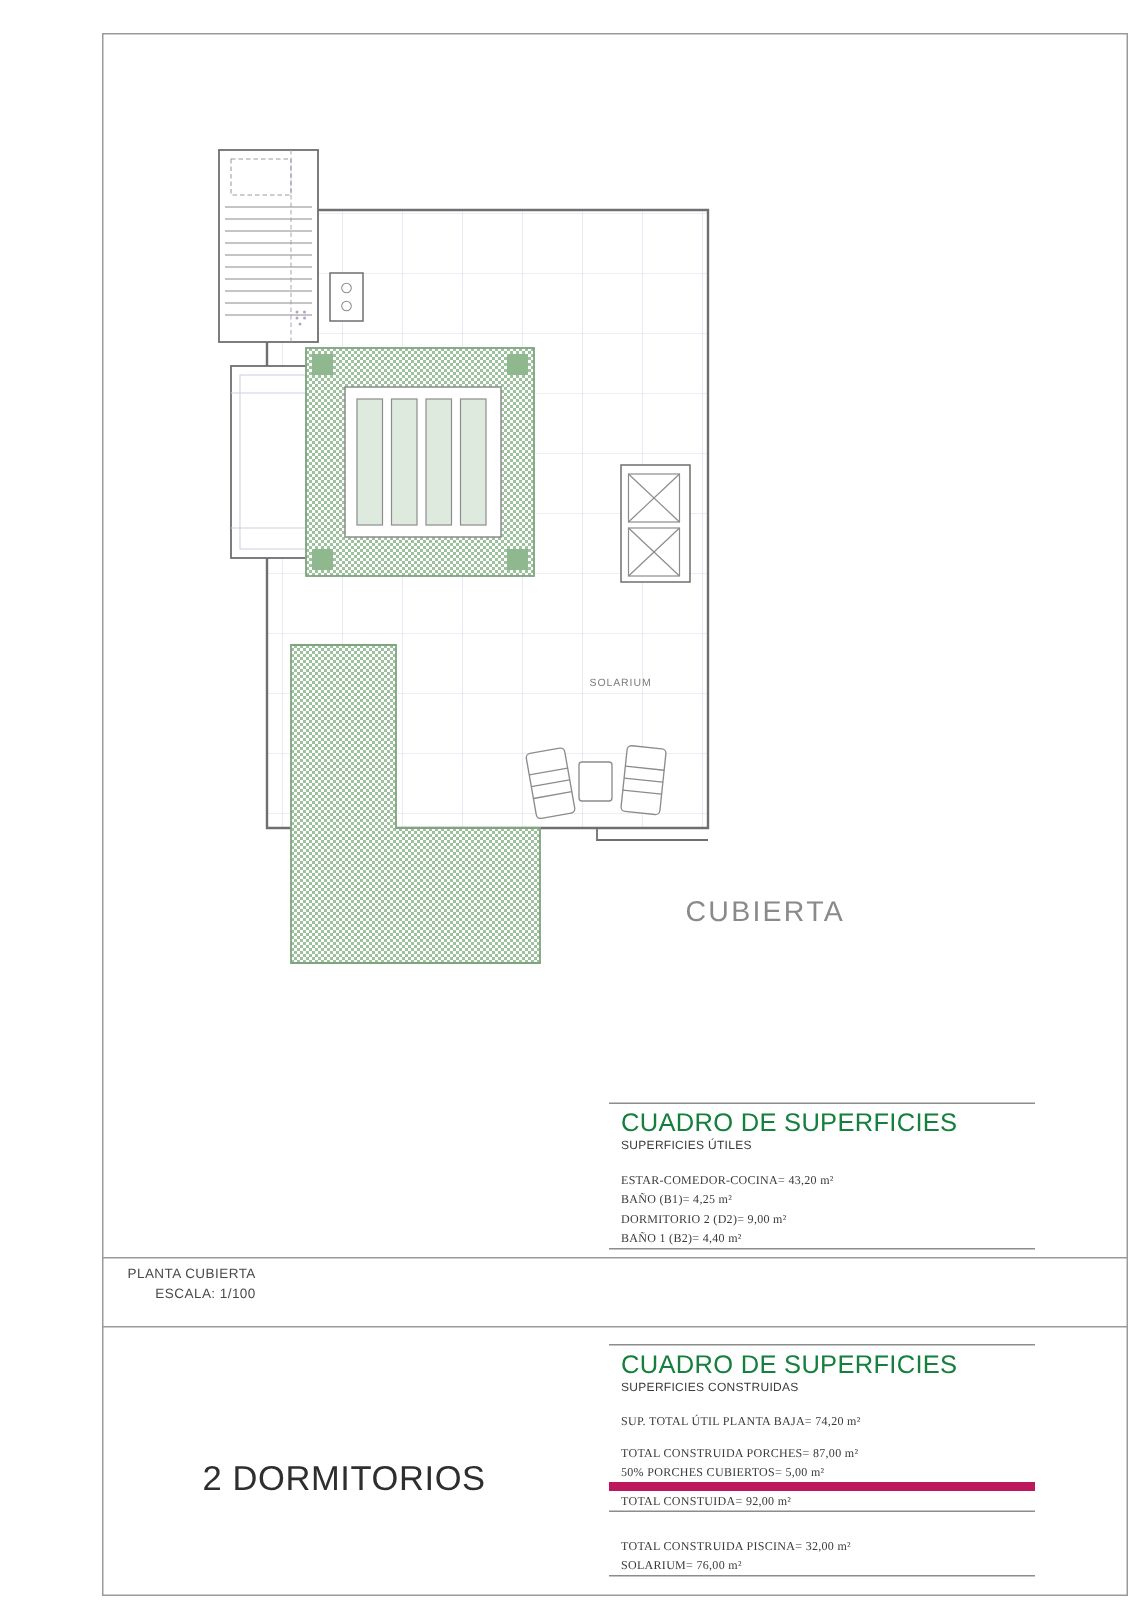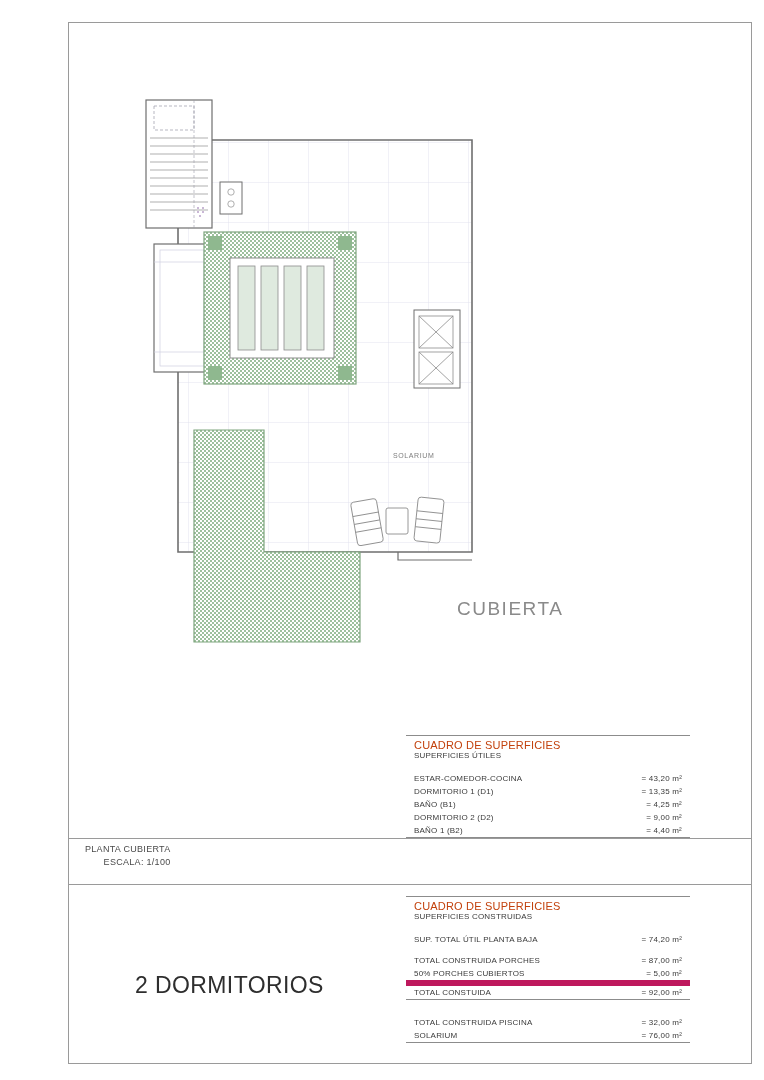--- a/index.html
+++ b/index.html
@@ -103,37 +103,38 @@
   
   .surf-table {
     position: absolute;
     font-size: 8px;
     color: #3a3a3a;
     border-top: 1px solid #8c8c8c;
     border-bottom: 1px solid #8c8c8c;
     box-sizing: border-box;
   }
   .surf-table .tbl-head {
-    font-size: 11px;
+    font-size: 17px;
     letter-spacing: 0.2px;
     padding: 3px 0 0 8px;
-    color: #c2410c;
+    color: #15803d;
   }
   .surf-table .tbl-sub {
     font-size: 8px;
     letter-spacing: 0.2px;
     padding: 0 0 4px 8px;
     color: #3a3a3a;
   }
   .surf-row {
     display: flex;
-    justify-content: space-between;
+    justify-content: flex-start;
     padding: 1px 8px 1px 8px;
     line-height: 11px;
     white-space: nowrap;
+    font-family: Liberation Serif, serif;
   }
   .surf-row .r-label { letter-spacing: 0.2px; }
   .surf-row .r-value { letter-spacing: 0.2px; }
   .surf-row.spacer { height: 8px; padding: 0; }
   .surf-row.boxed {
     border-top: 6px solid #be185d;
     border-bottom: 1px solid #8c8c8c;
   }
 
   #table-utiles {
@@ -280,24 +281,20 @@
   <div class="tbl-head">CUADRO DE SUPERFICIES</div>
   <div class="tbl-sub">SUPERFICIES ÚTILES</div>
 
   <div class="surf-row spacer"></div>
 
   <div class="surf-row">
     <span class="r-label">ESTAR-COMEDOR-COCINA</span>
     <span class="r-value">= 43,20 m²</span>
   </div>
   <div class="surf-row">
-    <span class="r-label">DORMITORIO 1 (D1)</span>
-    <span class="r-value">= 13,35 m²</span>
-  </div>
-  <div class="surf-row">
     <span class="r-label">BAÑO  (B1)</span>
     <span class="r-value">= 4,25 m²</span>
   </div>
   <div class="surf-row">
     <span class="r-label">DORMITORIO 2 (D2)</span>
     <span class="r-value">= 9,00 m²</span>
   </div>
   <div class="surf-row">
     <span class="r-label">BAÑO 1 (B2)</span>
     <span class="r-value">= 4,40 m²</span>

